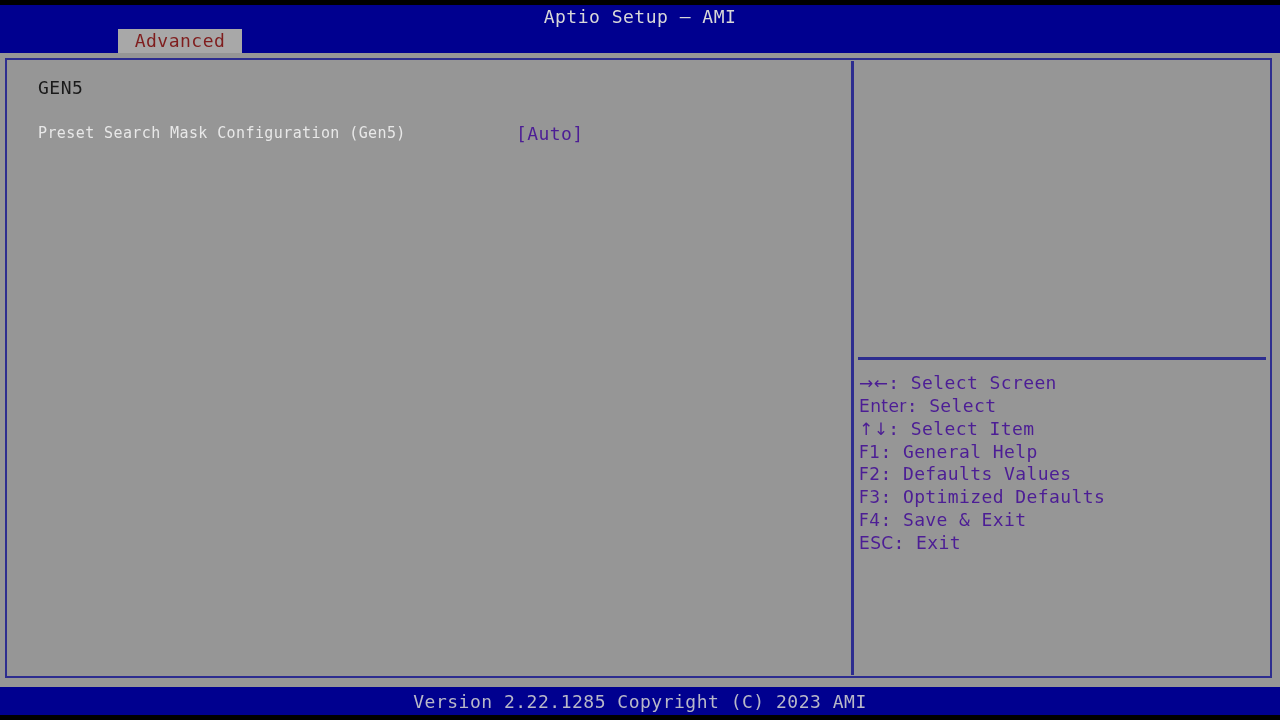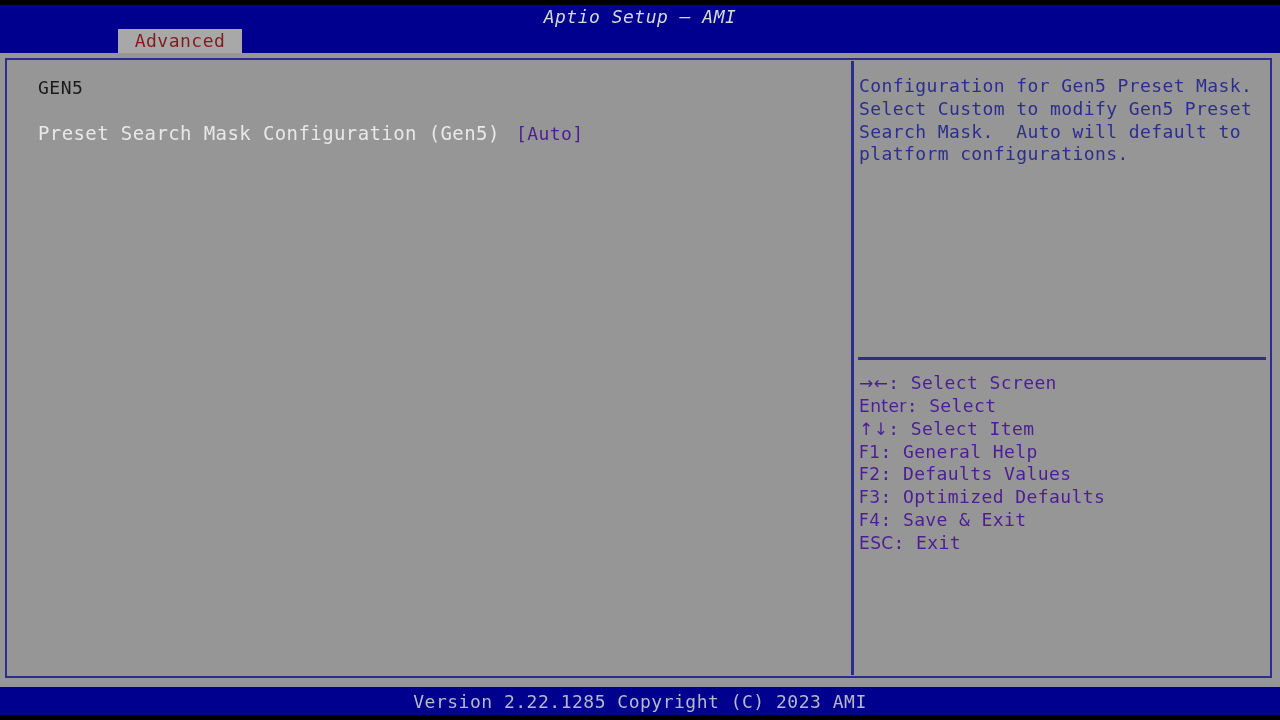--- a/index.html
+++ b/index.html
@@ -32,21 +32,20 @@
   }
   .title-text {
     position: absolute;
     left: 0; top: 6px;
     width: 1280px;
     text-align: center;
     color: #d8d8d8;
     font-size: 18px;
     letter-spacing: 0.5px;
     line-height: 22px;
-    font-style: italic;
   }
 
   .tab-bar {
     position: absolute;
     left: 0; top: 29px;
     width: 1280px; height: 24px;
     background: #00008f;
   }
   .tab {
     position: absolute;
@@ -107,21 +106,21 @@
   .opt-row {
     position: absolute;
     left: 28px; top: 59px;
     width: 600px;
   }
   .opt-label {
     position: absolute;
     left: 0; top: 0;
     width: 470px;
     color: #e8e8e8;
-    font-size: 19px;
+    font-size: 15px;
     line-height: 23px;
     letter-spacing: 0.4px;
   }
   .opt-value {
     position: absolute;
     left: 478px; top: 0;
     color: #4c1d95;
     font-size: 18px;
     line-height: 23px;
     letter-spacing: 0.4px;
@@ -216,21 +215,20 @@
 
   <div class="left-panel">
     <div class="group-heading">GEN5</div>
     <div class="opt-row">
       <div class="opt-label">Preset Search Mask Configuration (Gen5)</div>
       <div class="opt-value">[Auto]</div>
     </div>
   </div>
 
   <div class="right-panel">
-    <div class="help-text">Configuration for Gen5 Preset Mask.  Select Custom to modify Gen5 Preset Search Mask.  Auto will default to platform configurations.</div>
     <div class="h-divider"></div>
     <div class="legend">
         <div class="legend-line"><span class="legend-keys">→←</span><span>: </span><span>Select Screen</span></div>
         <div class="legend-line"><span class="legend-keys">Enter</span><span>: </span><span>Select</span></div>
         <div class="legend-line"><span class="legend-keys">↑↓</span><span>: </span><span>Select Item</span></div>
         <div class="legend-line"><span class="legend-keys">F1</span><span>: </span><span>General Help</span></div>
         <div class="legend-line"><span class="legend-keys">F2</span><span>: </span><span>Defaults Values</span></div>
         <div class="legend-line"><span class="legend-keys">F3</span><span>: </span><span>Optimized Defaults</span></div>
         <div class="legend-line"><span class="legend-keys">F4</span><span>: </span><span>Save &amp; Exit</span></div>
         <div class="legend-line"><span class="legend-keys">ESC</span><span>: </span><span>Exit</span></div>

